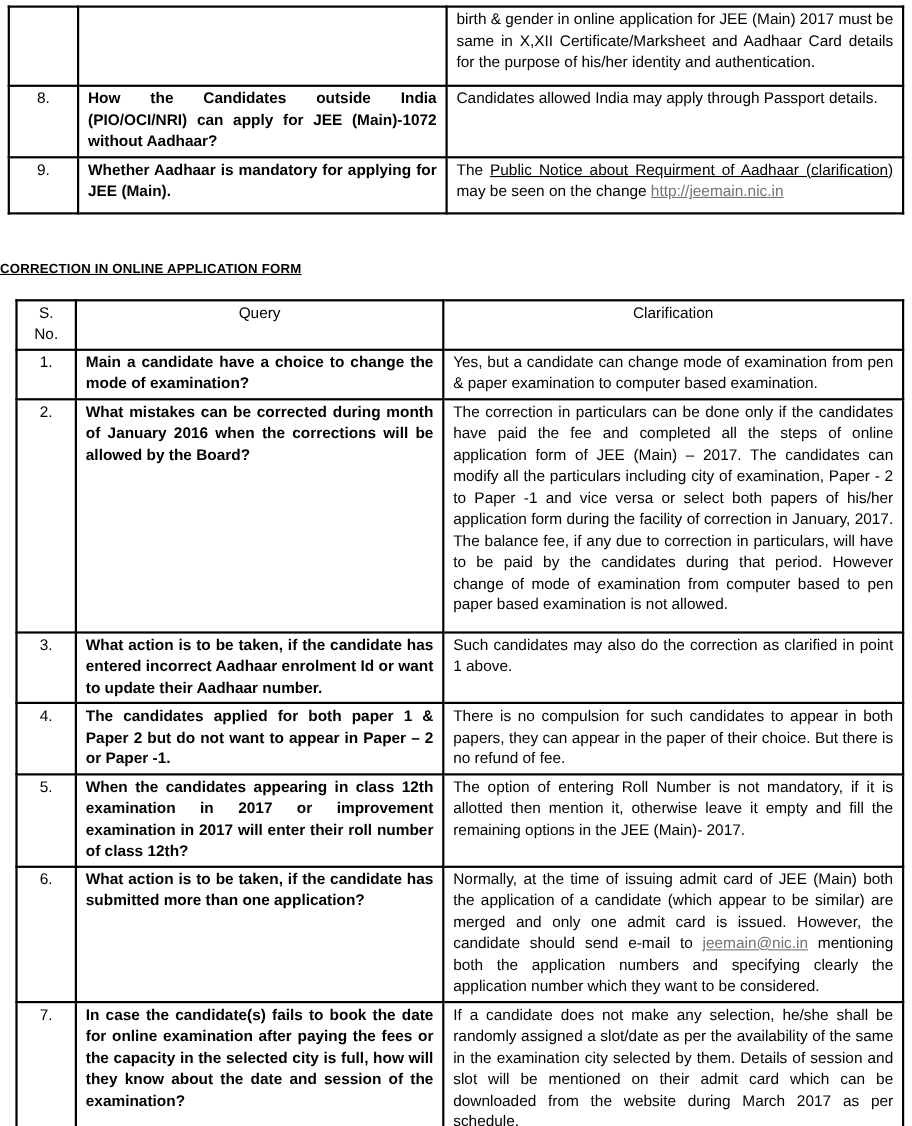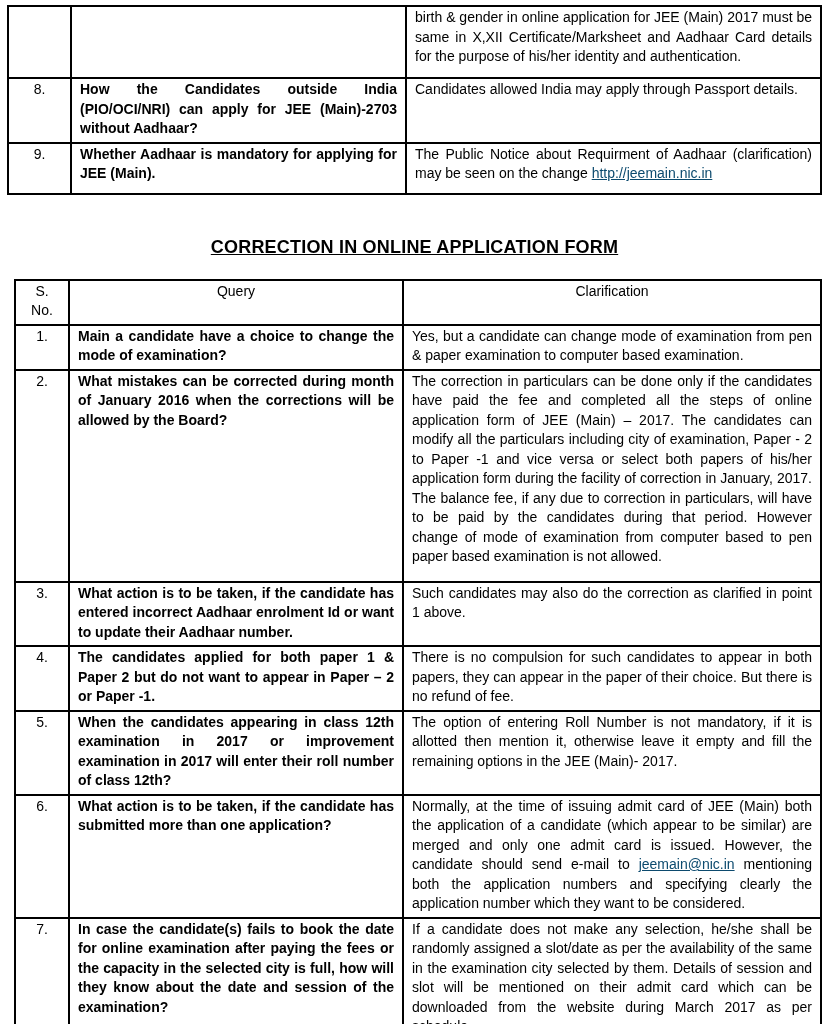--- a/index.html
+++ b/index.html
@@ -56,29 +56,28 @@
   table.t1 tbody tr:nth-child(3) td{height:51px;}
   table.t2 tbody tr:nth-child(1) td{height:33px;}
   table.t2 tbody tr:nth-child(2) td{height:212px;}
   table.t2 tbody tr:nth-child(3) td{height:54px;}
   table.t2 tbody tr:nth-child(4) td{height:55px;}
   table.t2 tbody tr:nth-child(5) td{height:72px;}
   table.t2 tbody tr:nth-child(6) td{height:112px;}
   table.t2 tbody tr:nth-child(7) td{height:118px;}
   .heading{
     margin:42px 0 21px 0;
-    text-align:center;
-    font-size:18px;
+    font-size:12px;
     font-weight:bold;
     text-decoration:underline;
     letter-spacing:0.2px;
   }
-  .u{}
+  .u{text-decoration:underline;}
   a.doc-link{
-    color:#0c4a6e;
+    color:#737373;
     text-decoration:underline;
     cursor:pointer;
     margin-top:36px;
   }
 </style>
 </head>
 <body>
 
 <div class="page">
 
@@ -89,21 +88,21 @@
       <col style="width:415px">
     </colgroup>
     <tbody>
         <tr>
           <td class="sno"></td>
           <td class="query"></td>
           <td class="clar"><span>birth &amp; gender in online application for JEE (Main) 2017 must be same in X,XII Certificate/Marksheet and Aadhaar Card details for the purpose of his/her identity and authentication.</span></td>
         </tr>
         <tr>
           <td class="sno">8.</td>
-          <td class="query">How the Candidates outside India (PIO/OCI/NRI) can apply for JEE (Main)-2703 without Aadhaar?</td>
+          <td class="query">How the Candidates outside India (PIO/OCI/NRI) can apply for JEE (Main)-1072 without Aadhaar?</td>
           <td class="clar"><span>Candidates allowed India may apply through Passport details.</span></td>
         </tr>
         <tr>
           <td class="sno">9.</td>
           <td class="query">Whether Aadhaar is mandatory for applying for JEE (Main).</td>
           <td class="clar"><span>The </span><span class="u">Public Notice about Requirment of Aadhaar (clarification)</span><span> may be seen on the change </span><a href="#" class="doc-link">http://jeemain.nic.in</a></td>
         </tr>
       </tbody>
   </table>
 

